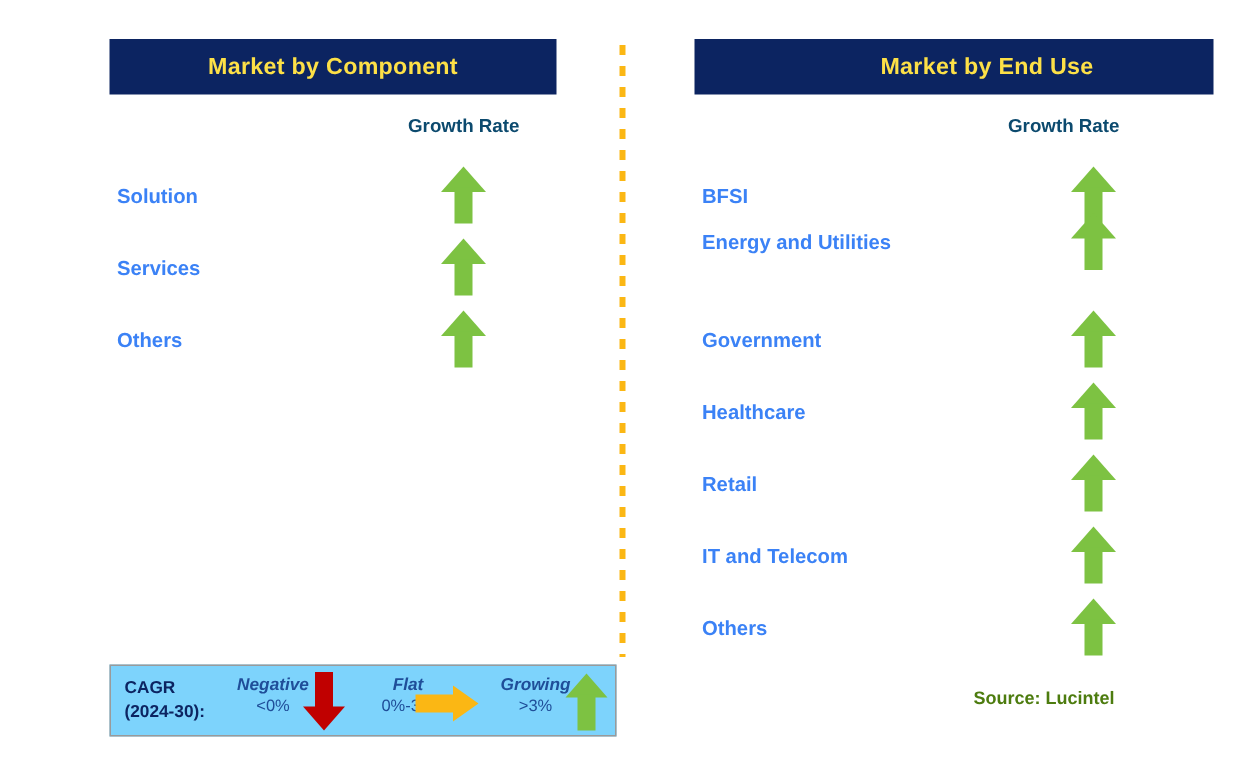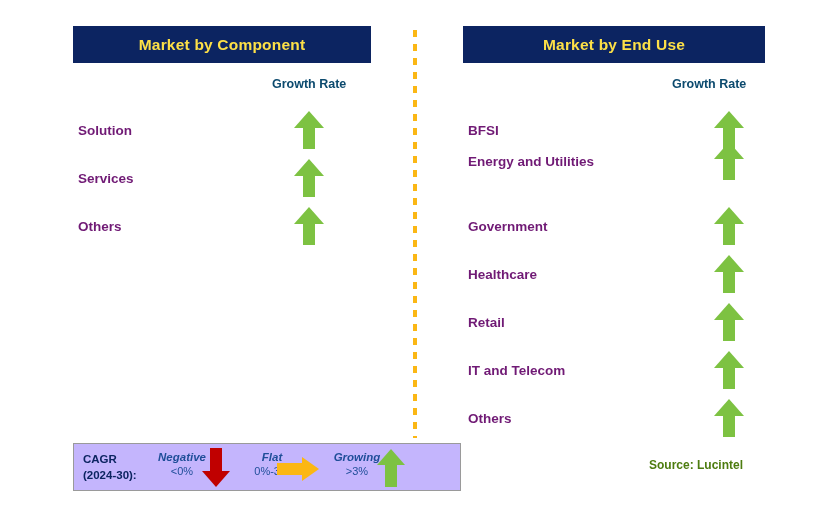--- a/index.html
+++ b/index.html
@@ -32,21 +32,21 @@
     color: #fde047;
     font-size: 15.5px;
     font-weight: bold;
     letter-spacing: 0.2px;
     display: flex;
     align-items: center;
     justify-content: center;
     text-align: center;
   }
   .panel-left .panel-header  { left: 73px;  top: 26px; width: 298px; height: 37px; }
-  .panel-right .panel-header { left: 48px;  top: 26px; width: 302px; height: 37px; }
+  .panel-right .panel-header { left: 48px;  top: 26px; width: 302px; height: 37px; padding-left: 44px; }
 
   .growth-rate-label {
     position: absolute;
     font-size: 12.5px;
     font-weight: bold;
     color: #0c4a6e;
     white-space: nowrap;
   }
   .panel-left  .growth-rate-label { left: 272px; top: 77px; }
   .panel-right .growth-rate-label { left: 257px; top: 77px; }
@@ -58,21 +58,21 @@
     height: 46px;
     display: flex;
     align-items: center;
   }
   .panel-left .row  { left: 78px;  width: 270px; }
   .panel-right .row { left: 53px;  width: 280px; }
 
   .row-label {
     font-size: 13.5px;
     font-weight: bold;
-    color: #701a75;
+    color: #3b82f6;
     white-space: nowrap;
     flex: 0 0 auto;
   }
   .panel-left .row-label  { width: 215px; }
   .panel-right .row-label { width: 245px; }
 
   .row-arrow {
     flex: 0 0 auto;
     width: 32px;
     height: 40px;
@@ -120,24 +120,24 @@
     );
     background-size: 4px 14px;
     background-repeat: repeat-y;
   }
 
   
   .legend-box {
     position: absolute;
     left: 73px;
     top: 443px;
-    width: 388px;
+    width: 338px;
     height: 48px;
     border: 1.5px solid #9a9a9a;
-    background: #c4b5fd;
+    background: #7dd3fc;
     box-sizing: border-box;
   }
   .legend-inner {
     position: absolute;
     left: 0; top: 0;
     width: 100%; height: 100%;
   }
 
   .legend-cagr {
     position: absolute;

